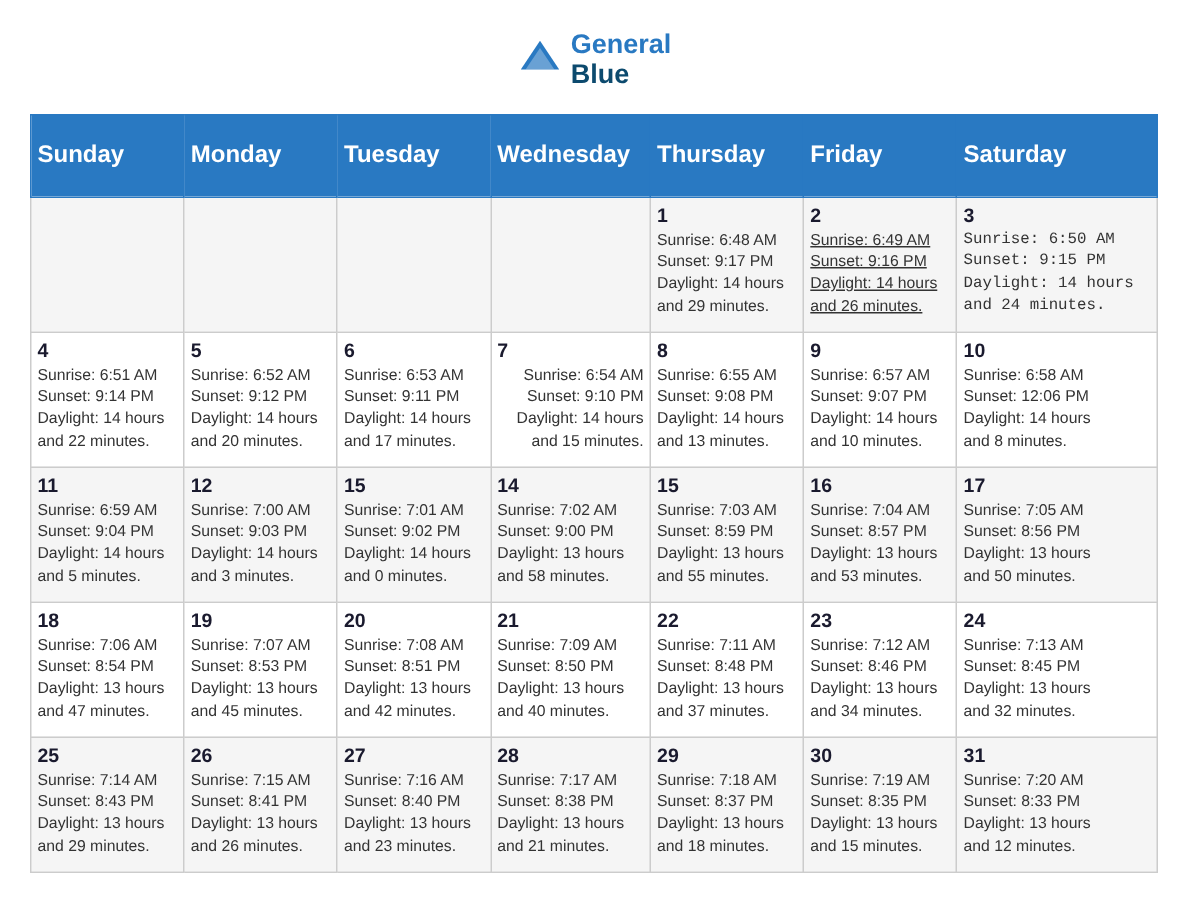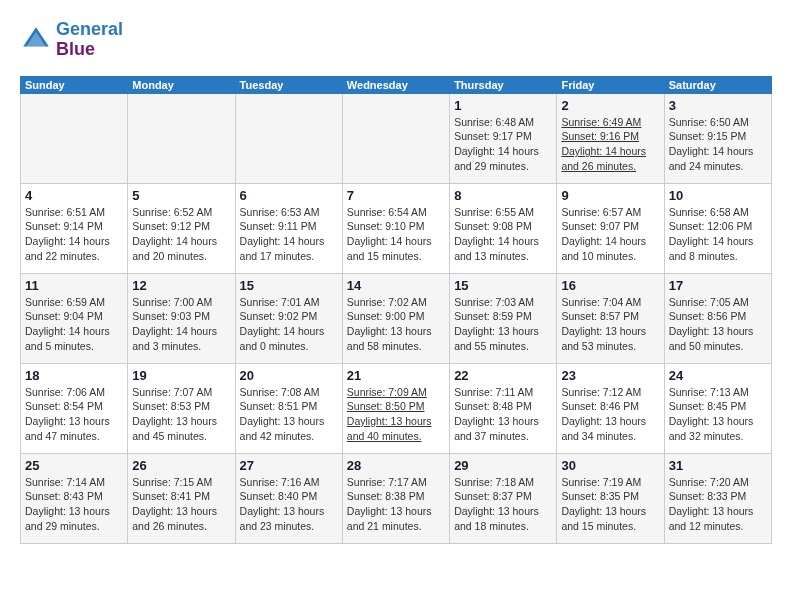--- a/index.html
+++ b/index.html
@@ -5,21 +5,21 @@
     * { box-sizing: border-box; margin: 0; padding: 0; }
     body {
       font-family: Arial, sans-serif;
       background: #fff;
       width: 792px;
       min-height: 612px;
       padding: 20px;
     }
     .header {
       display: flex;
-      justify-content: flex-start;
+      justify-content: center;
       align-items: flex-start;
       margin-bottom: 16px;
     }
     .logo {
       display: flex;
       align-items: center;
       gap: 4px;
     }
     .logo-text {
       font-size: 18px;
@@ -50,23 +50,23 @@
     table {
       width: 100%;
       border-collapse: collapse;
       font-size: 11px;
     }
     thead tr {
       background-color: #2979c2;
       color: #fff;
     }
     thead th {
-      padding: 2px 4px;
+      padding: 18px 4px;
       text-align: left;
-      font-size: 11px;
+      font-size: 16px;
       font-weight: bold;
       border: 1px solid #2979c2;
     }
     tbody tr {
       vertical-align: top;
     }
     tbody td {
       border: 1px solid #ccc;
       padding: 4px;
       min-height: 80px;
@@ -96,21 +96,21 @@
 <body>
 
 <div class="header">
   <div class="logo">
     <svg class="logo-icon" viewBox="0 0 40 40">
       <polygon points="20,4 36,28 4,28" fill="#2979c2"></polygon>
       <polygon points="20,10 32,28 8,28" fill="#fff" opacity="0.3"></polygon>
     </svg>
     <div class="logo-text">
       <span>General</span><br>
-      <span style="color:#701a75">Blue</span>
+      <span style="color:#0c4a6e">Blue</span>
     </div>
   </div>
   <div class="title-block">
     <div class="month-year"></div>
     <div class="location"></div>
   </div>
 </div>
 
 <table>
   <thead>
@@ -139,21 +139,21 @@
         </td>
         <td>
           <span class="day-number">2</span>
           <div class="day-info" style="white-space: pre-line; text-decoration: underline;">Sunrise: 6:49 AM
 Sunset: 9:16 PM
 Daylight: 14 hours
 and 26 minutes.</div>
         </td>
         <td>
           <span class="day-number">3</span>
-          <div class="day-info" style="white-space: pre-line;">Sunrise: 6:50 AM
+          <div class="day-info" style="white-space: pre-line; font-family: Liberation Mono, monospace;">Sunrise: 6:50 AM
 Sunset: 9:15 PM
 Daylight: 14 hours
 and 24 minutes.</div>
         </td>
       </tr>
       <tr>
         <td>
           <span class="day-number">4</span>
           <div class="day-info" style="white-space: pre-line;">Sunrise: 6:51 AM
 Sunset: 9:14 PM
@@ -169,21 +169,21 @@
         </td>
         <td>
           <span class="day-number">6</span>
           <div class="day-info" style="white-space: pre-line;">Sunrise: 6:53 AM
 Sunset: 9:11 PM
 Daylight: 14 hours
 and 17 minutes.</div>
         </td>
         <td>
           <span class="day-number">7</span>
-          <div class="day-info" style="white-space: pre-line;">Sunrise: 6:54 AM
+          <div class="day-info" style="white-space: pre-line; text-align: right;">Sunrise: 6:54 AM
 Sunset: 9:10 PM
 Daylight: 14 hours
 and 15 minutes.</div>
         </td>
         <td>
           <span class="day-number">8</span>
           <div class="day-info" style="white-space: pre-line;">Sunrise: 6:55 AM
 Sunset: 9:08 PM
 Daylight: 14 hours
 and 13 minutes.</div>
@@ -271,21 +271,21 @@
         </td>
         <td>
           <span class="day-number">20</span>
           <div class="day-info" style="white-space: pre-line;">Sunrise: 7:08 AM
 Sunset: 8:51 PM
 Daylight: 13 hours
 and 42 minutes.</div>
         </td>
         <td>
           <span class="day-number">21</span>
-          <div class="day-info" style="white-space: pre-line; text-decoration: underline;">Sunrise: 7:09 AM
+          <div class="day-info" style="white-space: pre-line;">Sunrise: 7:09 AM
 Sunset: 8:50 PM
 Daylight: 13 hours
 and 40 minutes.</div>
         </td>
         <td>
           <span class="day-number">22</span>
           <div class="day-info" style="white-space: pre-line;">Sunrise: 7:11 AM
 Sunset: 8:48 PM
 Daylight: 13 hours
 and 37 minutes.</div>

